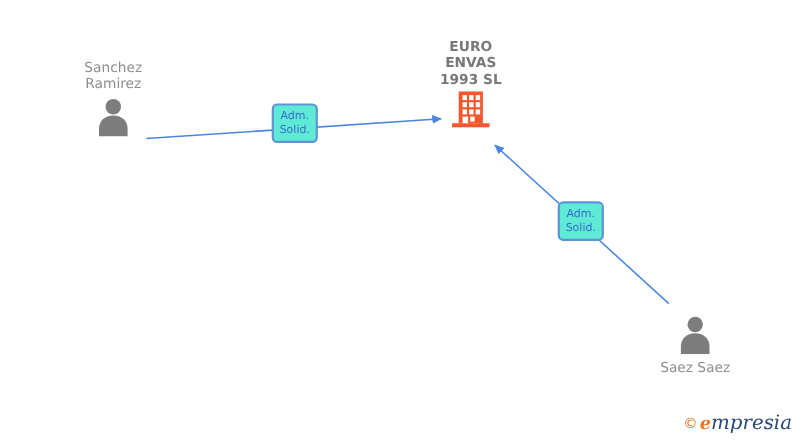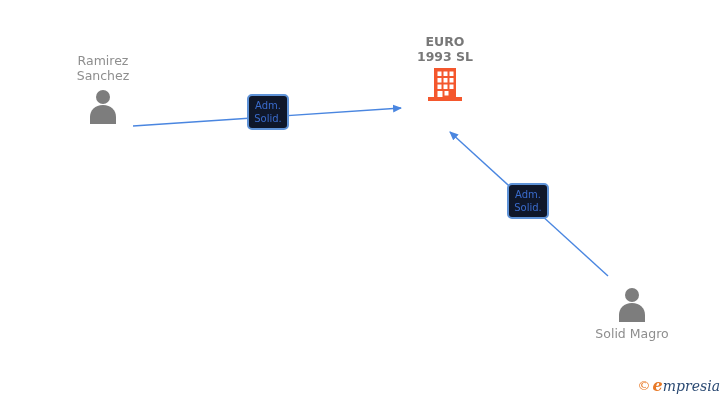--- a/index.html
+++ b/index.html
@@ -48,21 +48,21 @@
   .person-icon-svg .silhouette { fill: var(--person-gray, #7d7d7d); }
   .building-icon-svg { margin-top: 4px; }
   .building-icon-svg .brick { fill: var(--building-orange, #f4572d); }
   .building-icon-svg .window { fill: #ffffff; }
 
   .edge-label {
     position: absolute;
     width: 42px;
     height: 36px;
     box-sizing: border-box;
-    background: #0f172a;
+    background: #5eead4;
     border: 2px solid var(--label-border-blue, #5f93d8);
     border-radius: 5px;
     text-align: center;
     padding-top: 3px;
   }
   .edge-label span {
     display: block;
     font-size: 10px;
     line-height: 13px;
     color: var(--label-text-blue, #3a6bcc);
@@ -83,50 +83,51 @@
   .logo-e {
     font-family: "DejaVu Serif", "Liberation Serif", serif;
     font-style: italic;
     font-weight: bold;
     font-size: 16px;
     color: var(--logo-orange, #e87825);
   }
   .logo-rest {
     font-family: "DejaVu Serif", "Liberation Serif", serif;
     font-style: italic;
-    font-size: 14px;
+    font-size: 18px;
     color: var(--logo-navy, #2b4a73);
   }
 </style>
 </head>
 <body>
 
 <div class="canvas">
 
   <svg class="edges-svg" width="728" height="400" viewBox="0 0 728 400">
     <defs>
       <marker id="arrowhead" markerWidth="9" markerHeight="8" refX="8" refY="4" orient="auto" markerUnits="userSpaceOnUse">
         <path class="arrow-fill" d="M0,0 L9,4 L0,8 z"></path>
       </marker>
     </defs>
     <line class="edge-line" x1="133" y1="126" x2="401" y2="108" marker-end="url(#arrowhead)"></line>
     <line class="edge-line" x1="608" y1="276" x2="450" y2="132" marker-end="url(#arrowhead)"></line>
   </svg>
 
   <div class="node" style="left:33px; top:53px;">
+    <span class="person-name">Sanchez</span>
     <span class="person-name">Ramirez</span>
-    <span class="person-name">Sanchez</span>
     <svg class="person-icon-svg" width="34" height="36" viewBox="0 0 34 36">
       <circle class="silhouette" cx="17" cy="9" r="7"></circle>
       <path class="silhouette" d="M17 17 C9 17 4 22 4 29 L4 36 L30 36 L30 29 C30 22 25 17 17 17 Z"></path>
     </svg>
   </div>
 
-  <div class="node" style="left:375px; top:34px;">
+  <div class="node" style="left:358px; top:34px;">
     <span class="company-name">EURO</span>
+    <span class="company-name">ENVAS</span>
     <span class="company-name">1993 SL</span>
     <svg class="building-icon-svg" width="38" height="33" viewBox="0 0 38 33">
       <rect class="brick" x="2" y="29" width="34" height="4"></rect>
       <rect class="brick" x="8" y="0" width="22" height="29"></rect>
       <rect class="window" x="11.5" y="3.5" width="4" height="4.5"></rect>
       <rect class="window" x="17.5" y="3.5" width="4" height="4.5"></rect>
       <rect class="window" x="23.5" y="3.5" width="4" height="4.5"></rect>
       <rect class="window" x="11.5" y="10" width="4" height="4.5"></rect>
       <rect class="window" x="17.5" y="10" width="4" height="4.5"></rect>
       <rect class="window" x="23.5" y="10" width="4" height="4.5"></rect>
@@ -136,21 +137,21 @@
       <rect class="window" x="11.5" y="23" width="5" height="6"></rect>
       <rect class="window" x="18.5" y="23" width="4" height="4.5"></rect>
     </svg>
   </div>
 
   <div class="node" style="left:562px; top:286px;">
     <svg class="person-icon-svg" width="34" height="36" viewBox="0 0 34 36" style="margin-top:0;">
       <circle class="silhouette" cx="17" cy="9" r="7"></circle>
       <path class="silhouette" d="M17 17 C9 17 4 22 4 29 L4 36 L30 36 L30 29 C30 22 25 17 17 17 Z"></path>
     </svg>
-    <span class="person-name">Solid Magro</span>
+    <span class="person-name">Saez Saez</span>
   </div>
 
   <div class="edge-label" style="left:247px; top:94px;">
     <span>Adm.</span>
     <span>Solid.</span>
   </div>
 
   <div class="edge-label" style="left:507px; top:183px;">
     <span>Adm.</span>
     <span>Solid.</span>

